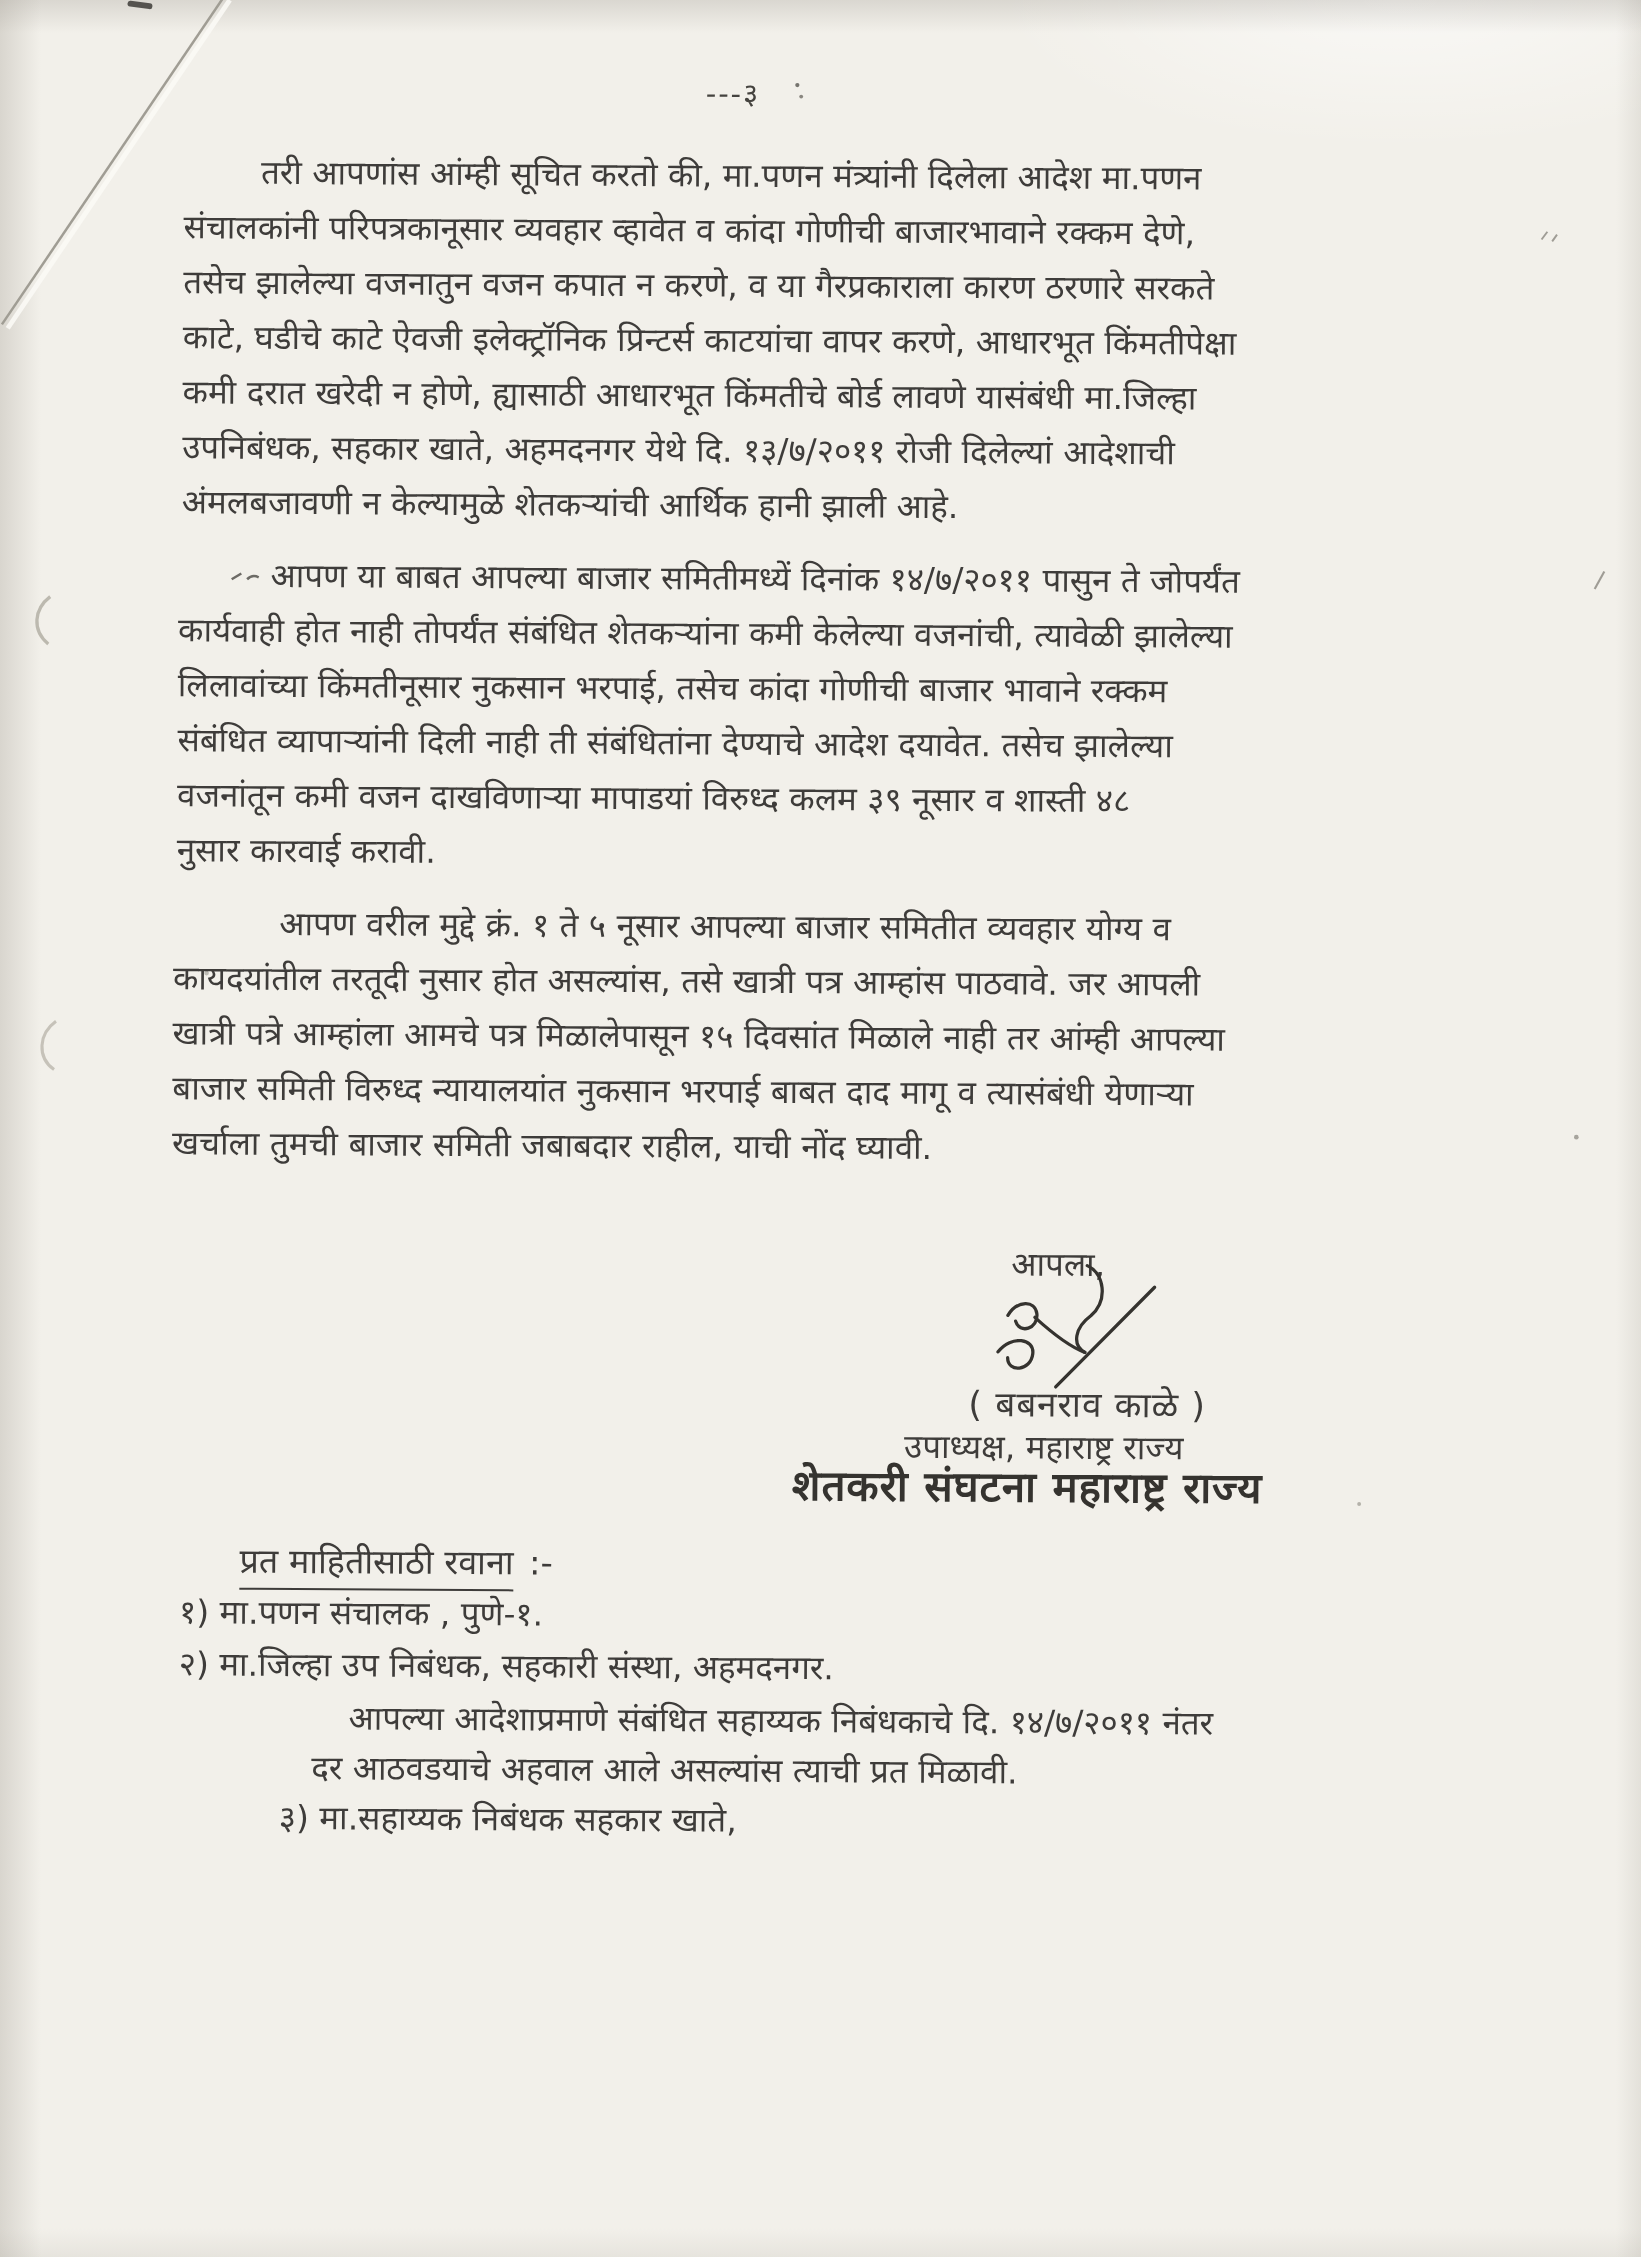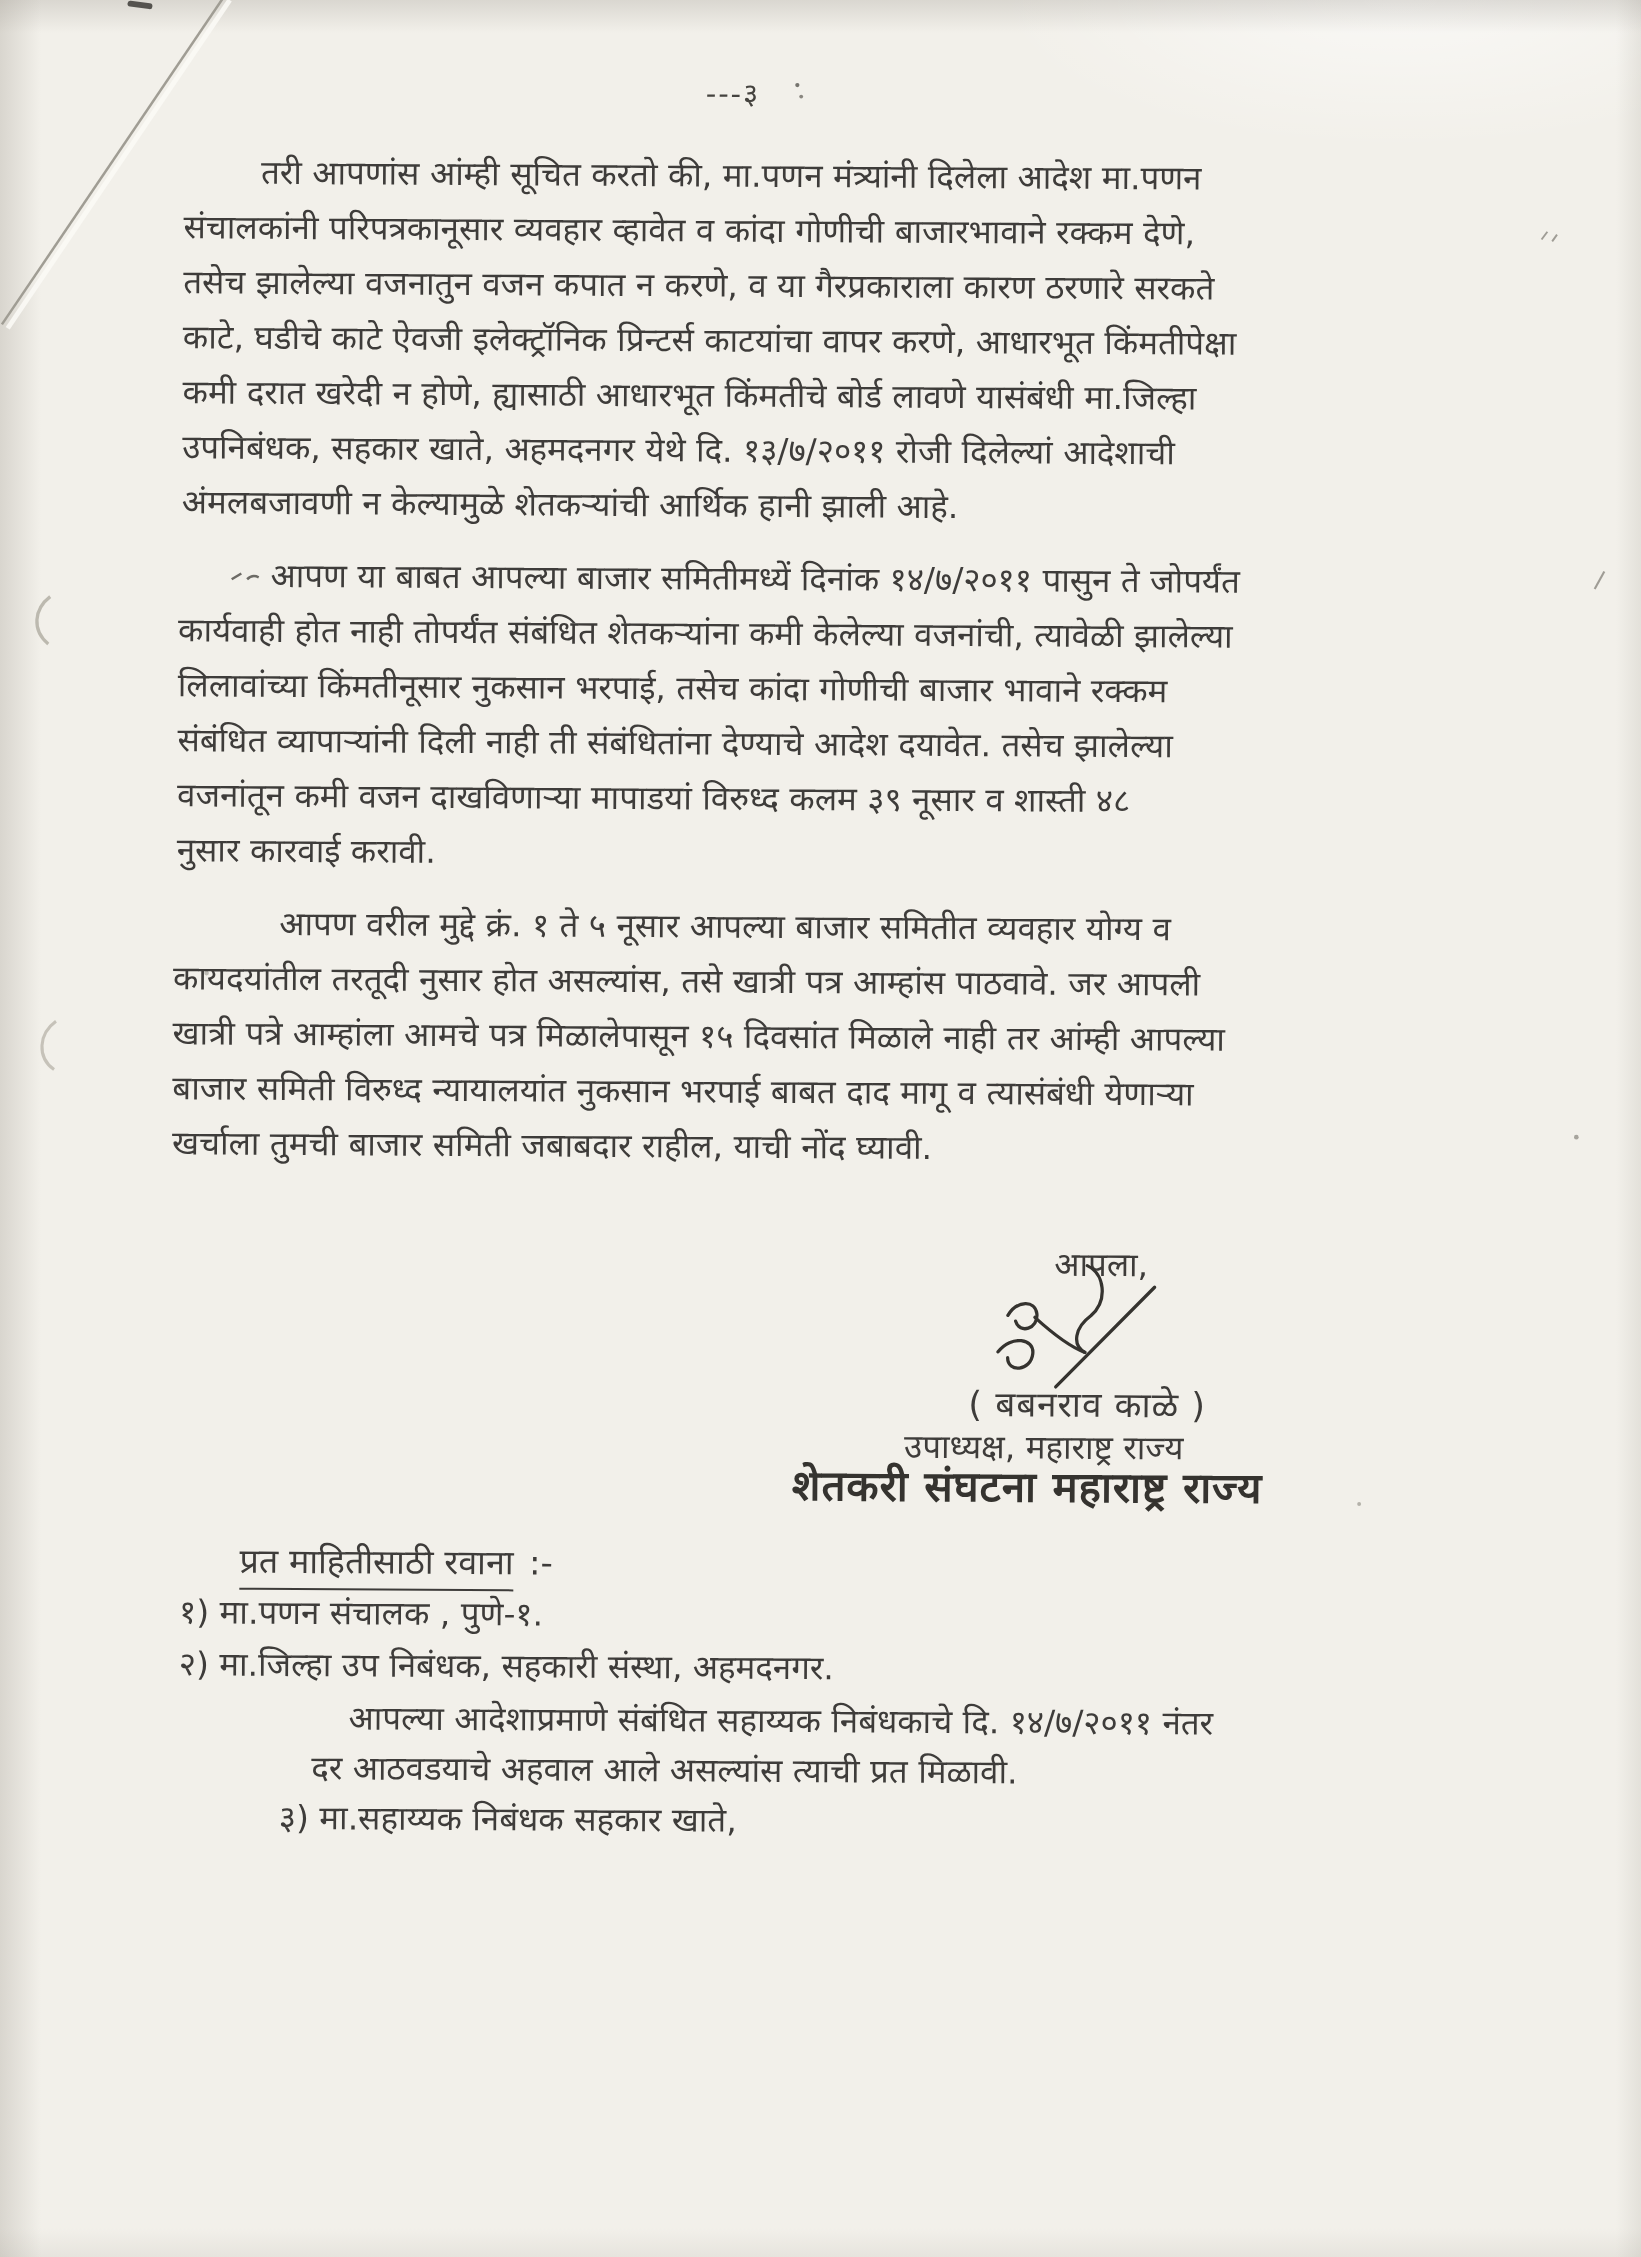--- a/index.html
+++ b/index.html
@@ -29,21 +29,21 @@
   }
   .para{
     position:absolute;
     font-size:33px;line-height:55px;
     white-space:pre-line;
     color:#3e3c3a;
   }
   .p1{left:185px;top:145px;width:1419px;text-indent:77px;}
   .p2{left:182px;top:548px;width:1424px;text-indent:92px;}
   .p3{left:179px;top:896px;width:1429px;text-indent:106px;}
-  .sig-salutation{position:absolute;left:1019px;top:1236px;font-size:33px;margin-left:43px;}
+  .sig-salutation{position:absolute;left:1019px;top:1236px;font-size:33px;}
   .sig-svg{position:absolute;left:987px;top:1253px;width:188px;height:135px;}
   .sig-name{position:absolute;left:977px;top:1375px;font-size:35px;letter-spacing:1px;}
   .sig-title1{position:absolute;left:913px;top:1419px;font-size:33px;}
   .sig-title2{position:absolute;left:801px;top:1452px;font-size:42px;font-weight:bold;letter-spacing:1px;color:#35332f;}
   .cc-heading{position:absolute;left:249px;top:1537px;font-size:34px;}
   .cc-heading .u{display:inline-block;border-bottom:2.9px solid #3e3c3a;padding-bottom:4.8px;}
   .cc-heading .colon{margin-left:15.4px;}
   .cc-item{position:absolute;font-size:33px;color:#3e3c3a;}
   .cc1{left:189px;top:1589px;}
   .cc2{left:189px;top:1641px;}

